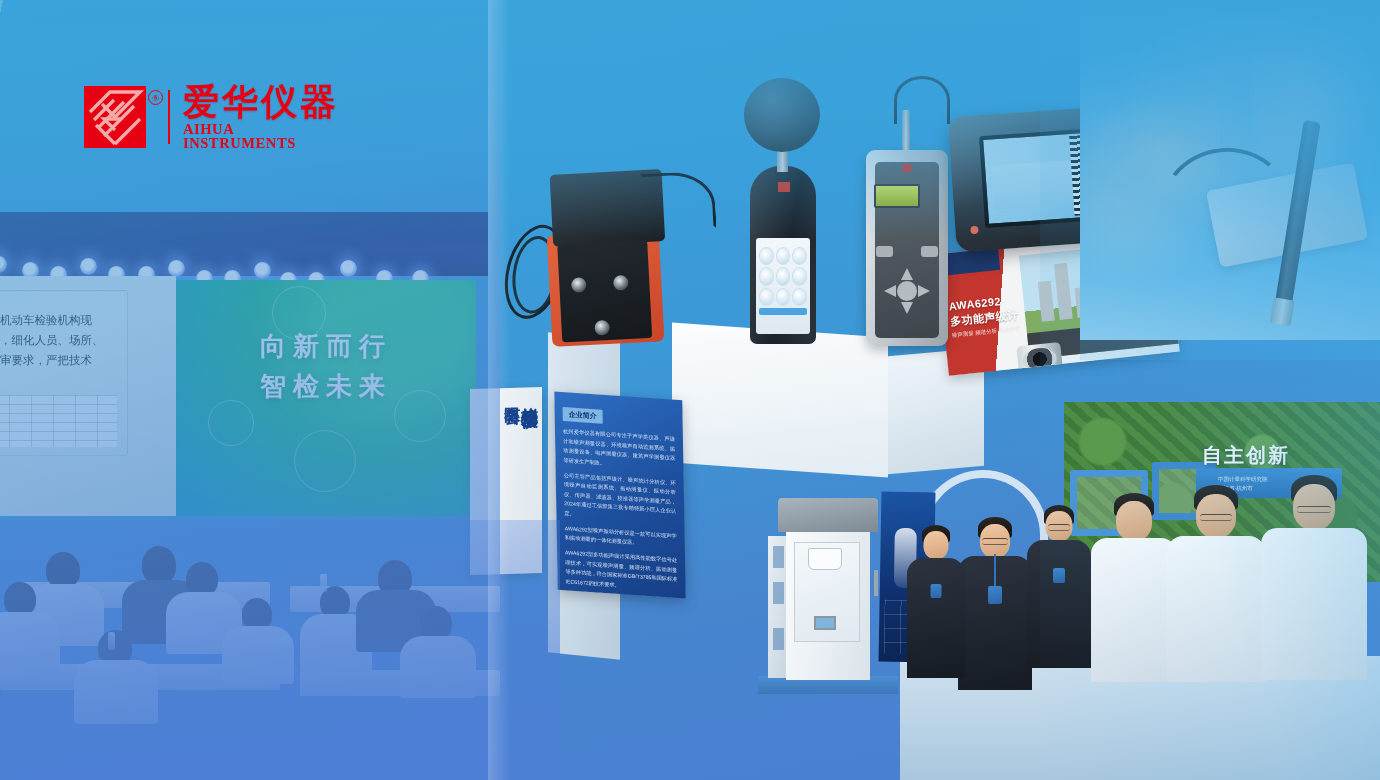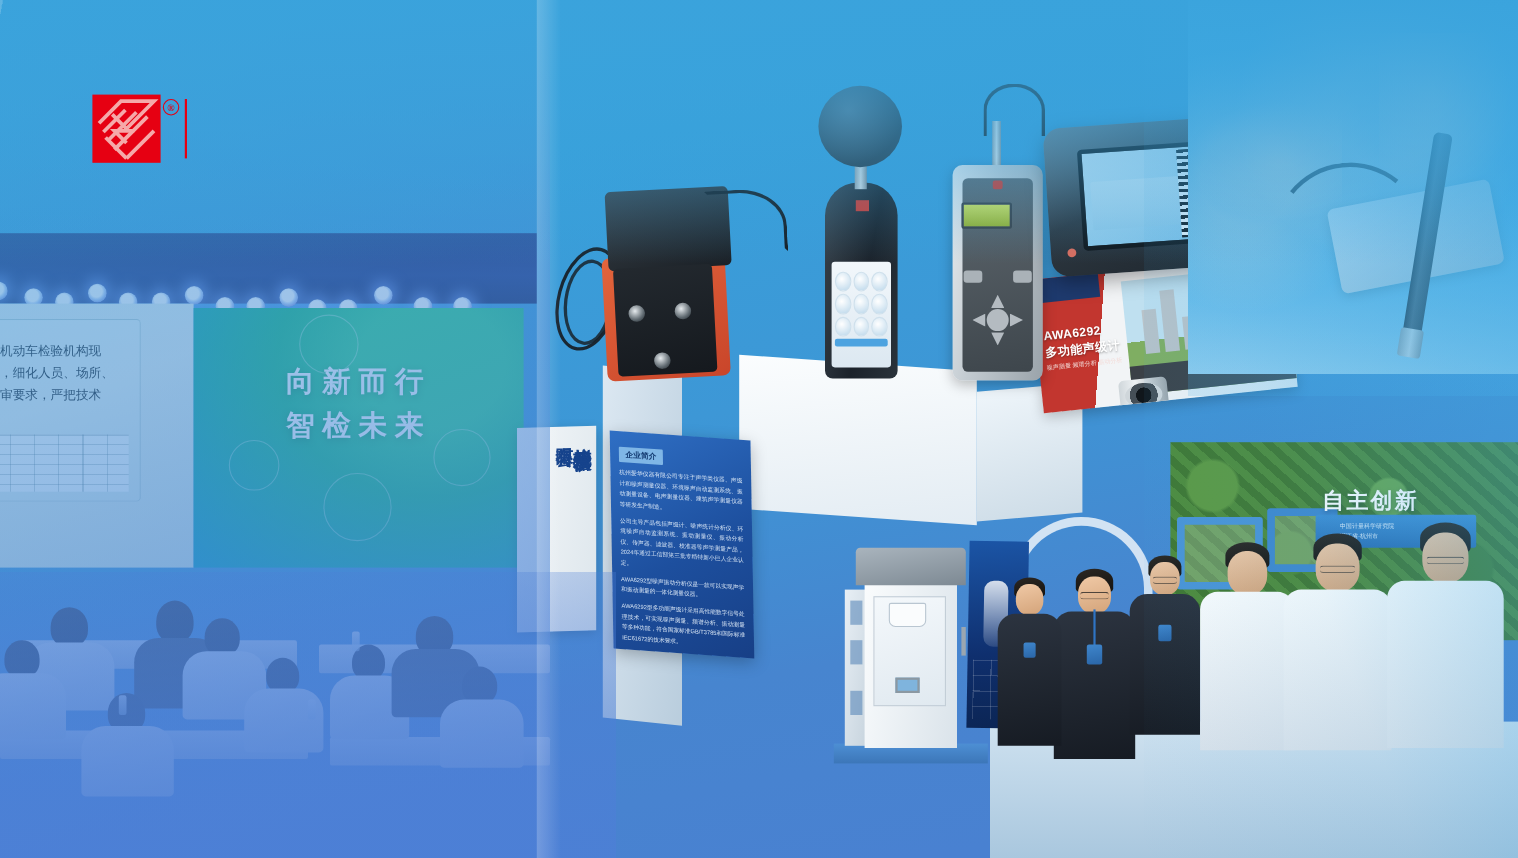--- a/index.html
+++ b/index.html
@@ -790,16 +790,18 @@
           <path d="M20 50 L50 20"></path>
           <path d="M31 58 L56 33"></path>
           <path d="M31 58 L12 39"></path>
           <path d="M31 44 L20 33 L38 33"></path>
         </g>
       </svg>
       <div class="reg">®</div>
     </div>
     <div class="divider"></div>
     <div class="wordmark">
+      <div class="cn">爱华仪器</div>
+      <div class="en">AIHUA INSTRUMENTS</div>
     </div>
   </div>
 
 </div>
 
 </body></html>

